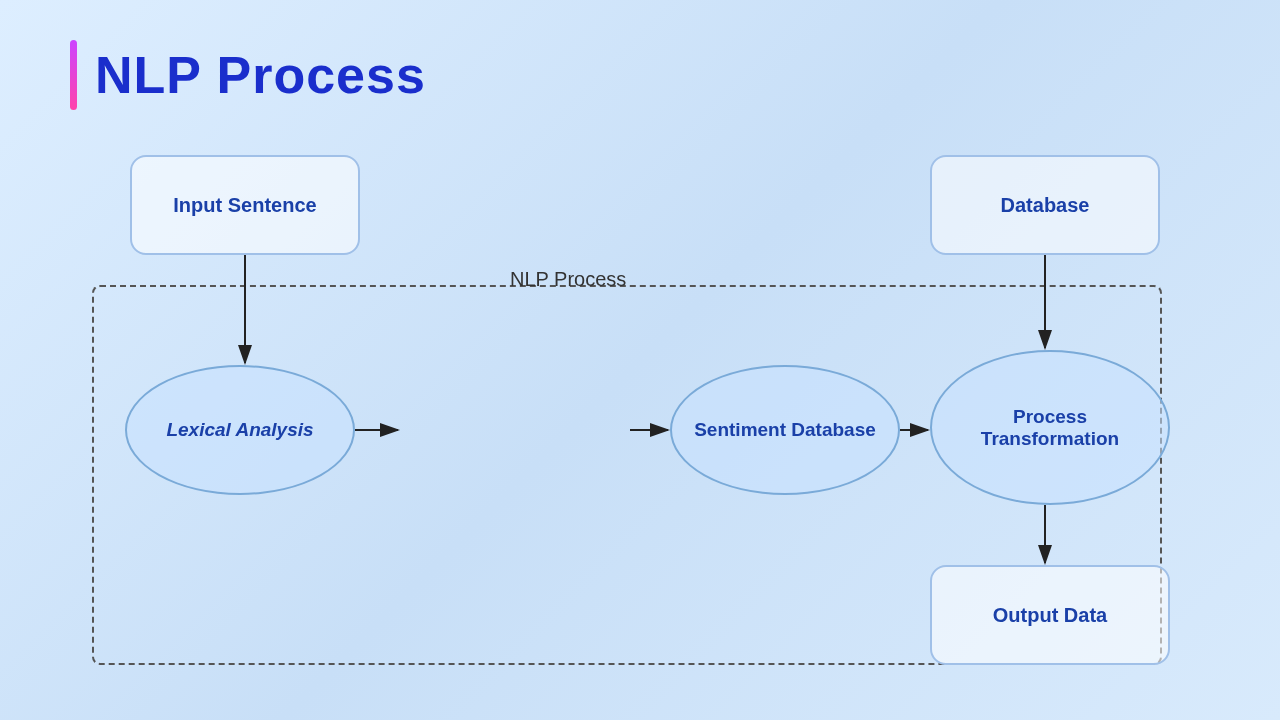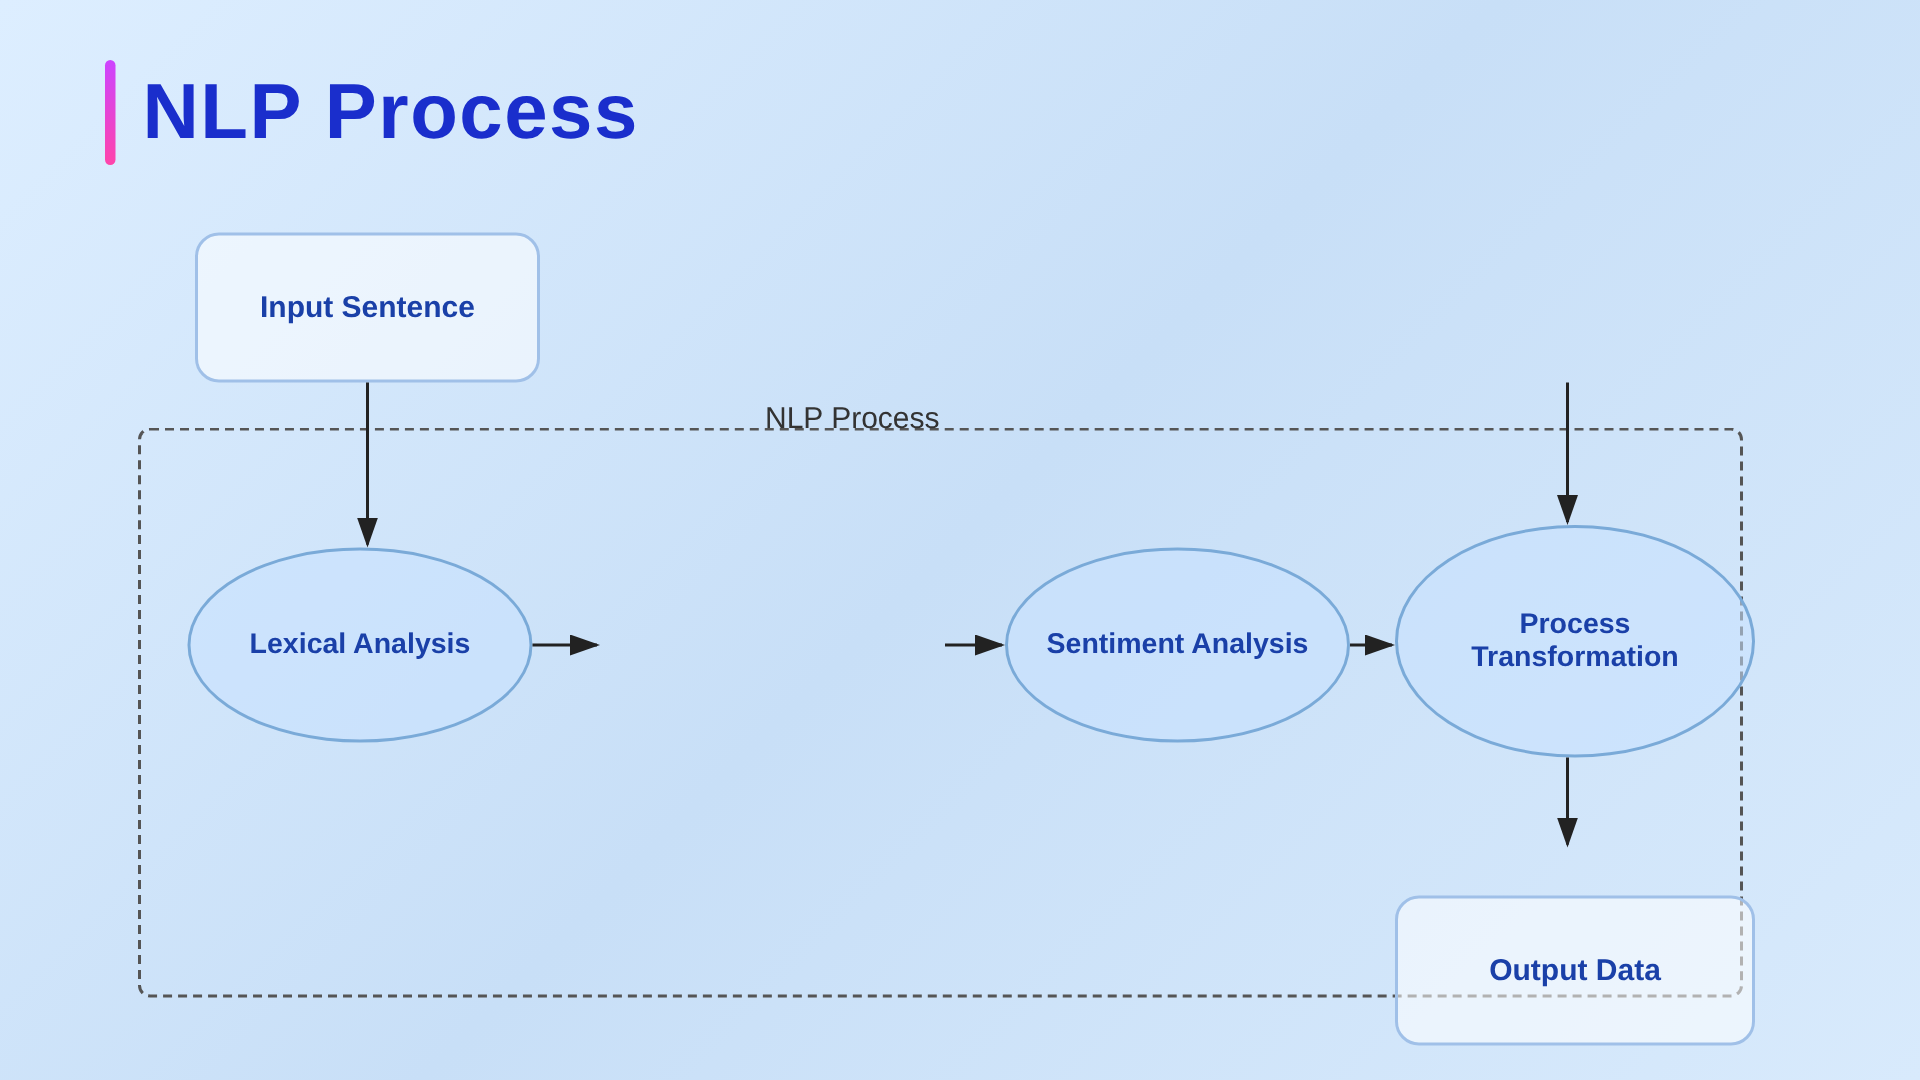--- a/index.html
+++ b/index.html
@@ -109,36 +109,39 @@
 <div class="diagram">
 
   <div class="process-border" style="left: 22px; top: 155px; width: 1070px; height: 380px;"></div>
 
   <div class="process-label" style="left: 440px; top: 138px;">NLP Process</div>
 
   <div class="box" style="left: 60px; top: 25px; width: 230px; height: 100px;">
     <span>Input Sentence</span>
   </div>
 
+  <div class="box" style="left: 860px; top: 25px; width: 230px; height: 100px;">
+    <span>Database</span>
+  </div>
 
-  <div class="ellipse" style="left: 55px; top: 235px; width: 230px; height: 130px;">
+  <div class="ellipse" style="left: 55px; top: 235px; width: 230px; height: 130px; font-style: italic;">
     <span>Lexical Analysis</span>
   </div>
 
 
   <div class="ellipse" style="left: 600px; top: 235px; width: 230px; height: 130px;">
-    <span>Sentiment Analysis</span>
+    <span>Sentiment Database</span>
   </div>
 
   <div class="ellipse" style="left: 860px; top: 220px; width: 240px; height: 155px;">
     <span style="white-space: pre-line;">Process
 Transformation</span>
   </div>
 
-  <div class="box" style="left: 860px; top: 435px; width: 240px; height: 100px; margin-top: 32px;">
+  <div class="box" style="left: 860px; top: 435px; width: 240px; height: 100px;">
     <span>Output Data</span>
   </div>
 
   <svg class="arrows-svg" xmlns="http://www.w3.org/2000/svg">
     <defs>
       <marker id="arrowhead" markerWidth="10" markerHeight="7" refX="9" refY="3.5" orient="auto">
         <polygon points="0 0, 10 3.5, 0 7" fill="#222"></polygon>
       </marker>
     </defs>
 

